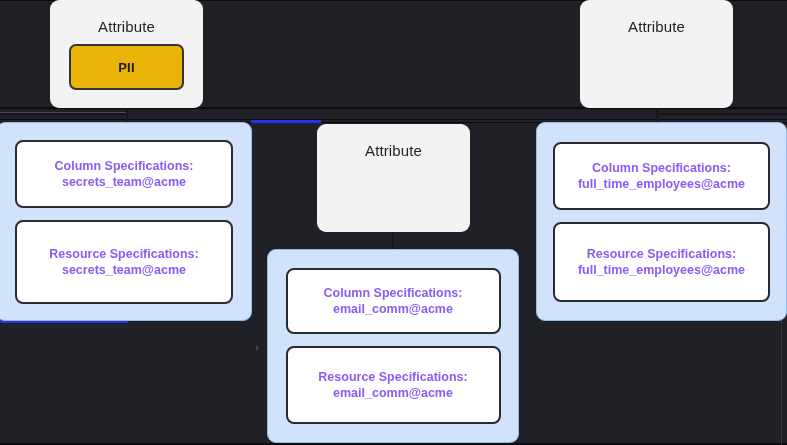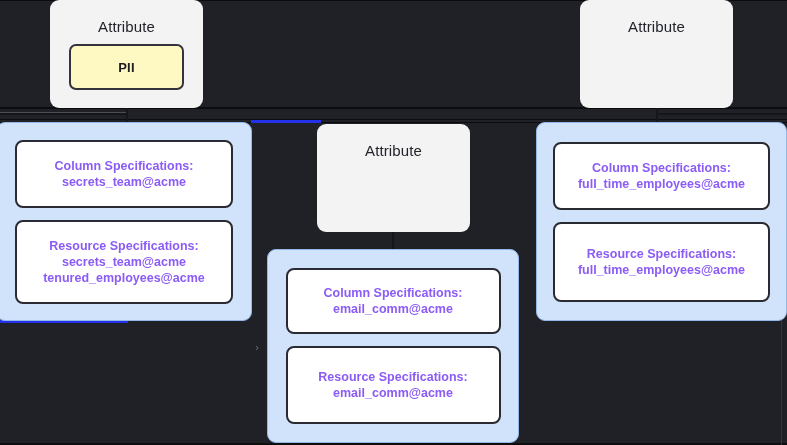--- a/index.html
+++ b/index.html
@@ -122,40 +122,39 @@
   <div class="conn-v" style="left:656px; top:108px; width:2px; height:14px;"></div>
   <div class="conn-h" style="left:658px; top:113px; width:129px; height:2px;"></div>
 
   <div class="conn-v" style="left:392px; top:232px; width:2px; height:17px;"></div>
 
   <div class="conn-blue-h" style="left:251px; top:120px; width:70px; height:3px;"></div>
   <div class="conn-blue-h" style="left:0px; top:320px; width:128px; height:3px;"></div>
 
   <div class="attr-card" style="left:50px; top:0px; width:153px; height:108px;">
     <div class="attr-title">Attribute</div>
-    <div class="attr-chip" style="width:115px; height:46px; background:#fef9c3;">PII</div>
+    <div class="attr-chip" style="width:115px; height:46px; background:#eab308;">PII</div>
   </div>
 
   <div class="attr-card" style="left:580px; top:0px; width:153px; height:108px;">
     <div class="attr-title">Attribute</div>
   </div>
 
   <div class="attr-card" style="left:317px; top:124px; width:153px; height:108px;">
     <div class="attr-title">Attribute</div>
   </div>
 
   <div class="spec-panel" style="left:-4px; top:122px; width:256px; height:199px;">
     <div class="spec-box" style="width:218px; height:68px;">
       <span class="spec-line">Column Specifications:</span>
       <span class="spec-line">secrets_team@acme</span>
     </div>
     <div class="spec-box" style="width:218px; height:84px;">
       <span class="spec-line">Resource Specifications:</span>
       <span class="spec-line">secrets_team@acme</span>
-      <span class="spec-line">tenured_employees@acme</span>
     </div>
   </div>
 
   <div class="spec-panel" style="left:267px; top:249px; width:252px; height:194px;">
     <div class="spec-box" style="width:215px; height:66px;">
       <span class="spec-line">Column Specifications:</span>
       <span class="spec-line">email_comm@acme</span>
     </div>
     <div class="spec-box" style="width:215px; height:78px;">
       <span class="spec-line">Resource Specifications:</span>

